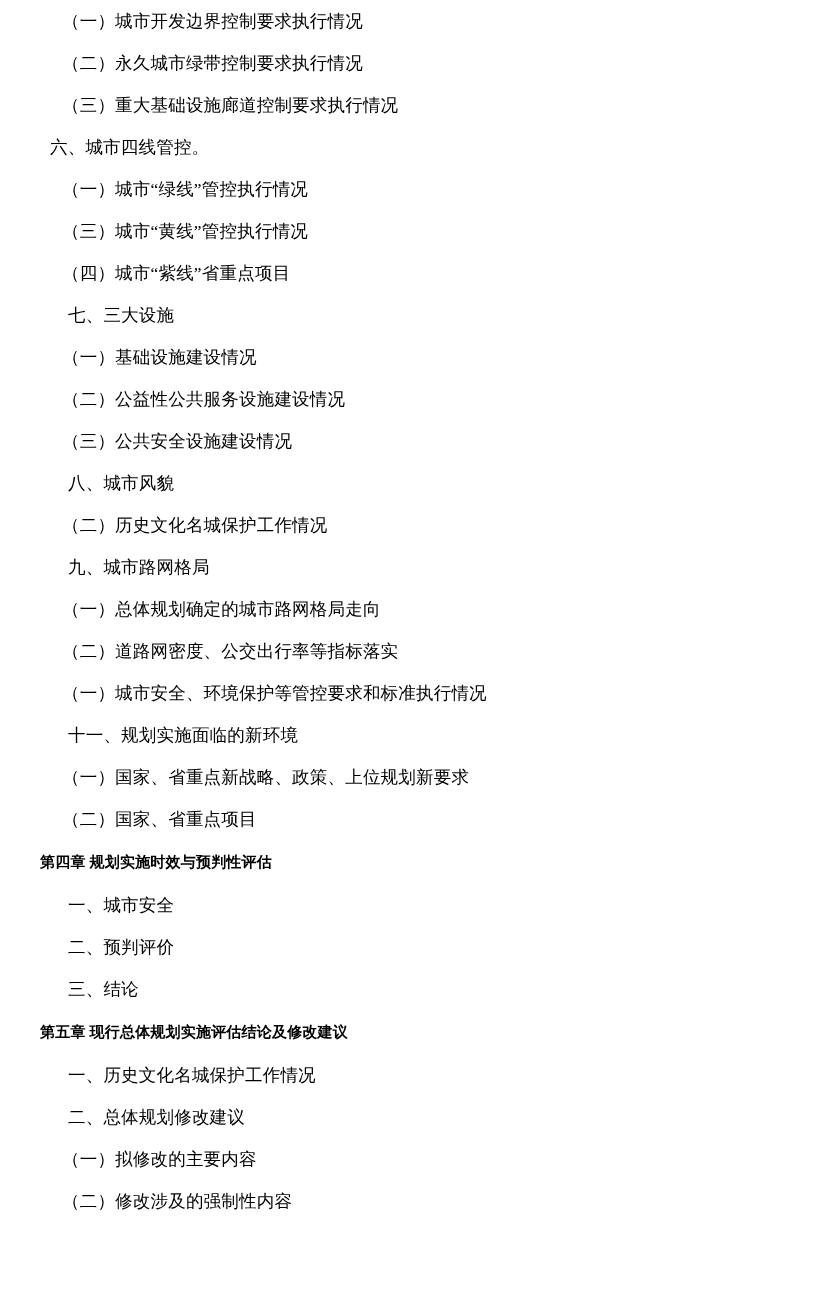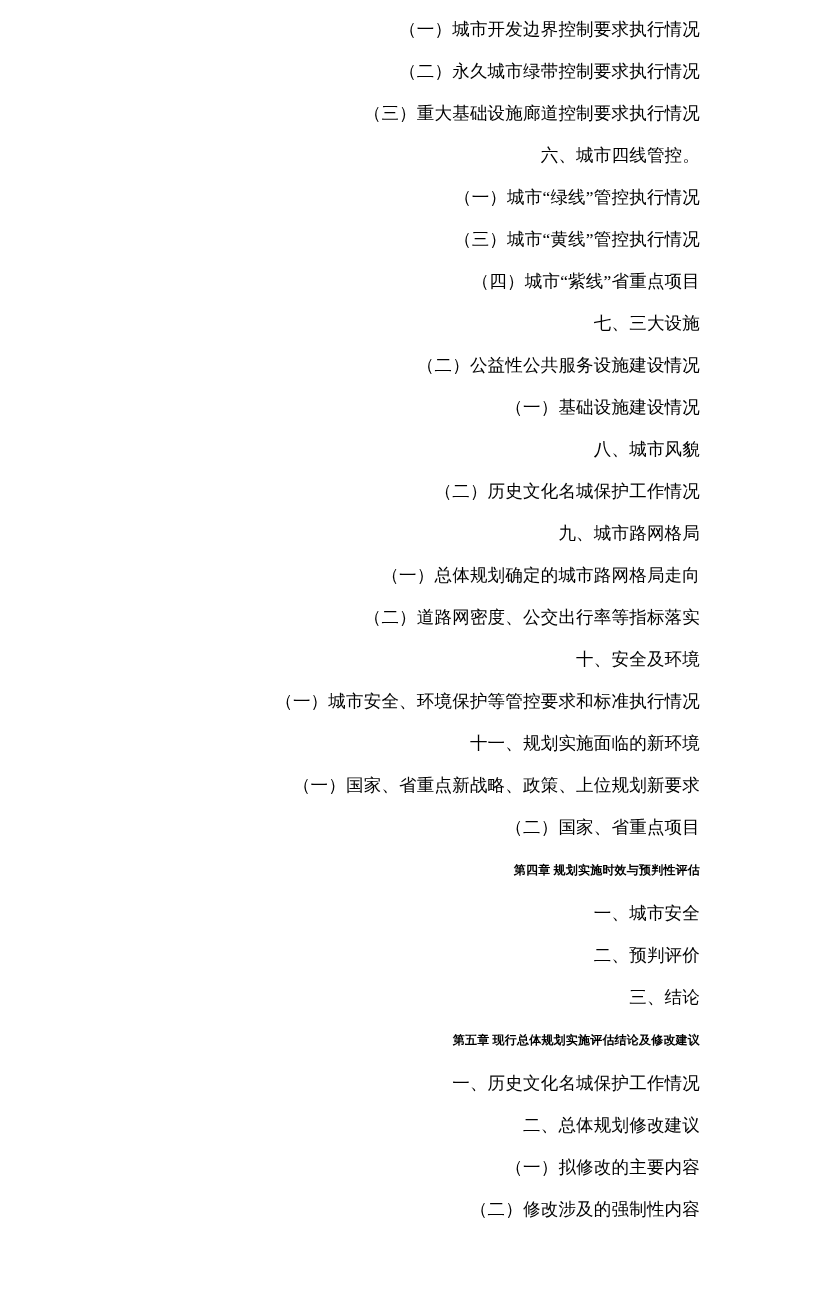--- a/index.html
+++ b/index.html
@@ -12,22 +12,21 @@
     height: 1312px;
     font-family: "Liberation Serif", "DejaVu Serif", serif;
     color: #000000;
     overflow: hidden;
   }
   .page {
     position: relative;
     width: 726px;
     height: 1312px;
     box-sizing: border-box;
-    padding: 8px 26px 0 40px;
-    text-align: right;
+    padding: 0 26px 0 40px;
   }
   .toc {
     display: block;
     padding-top: 0;
   }
   .line {
     font-size: 17.5px;
     line-height: 42px;
     white-space: nowrap;
     letter-spacing: 0.2px;
@@ -35,21 +34,21 @@
   
   .lvl-sub {      
     padding-left: 22px;
   }
   .lvl-main {     
     padding-left: 10px;
   }
   .lvl-chapter {  
     padding-left: 0px;
     font-weight: bold;
-    font-size: 12px;
+    font-size: 15px;
   }
   .lvl-main-nopad {
     padding-left: 4px;
     margin-left: 24px;
   }
   .chapter-gap {
     line-height: 44px;
   }
 </style>
 </head>
@@ -58,28 +57,28 @@
 <div class="page">
   <div class="toc" id="toc-root">
       <div class="line lvl-sub">（一）城市开发边界控制要求执行情况</div>
       <div class="line lvl-sub">（二）永久城市绿带控制要求执行情况</div>
       <div class="line lvl-sub">（三）重大基础设施廊道控制要求执行情况</div>
       <div class="line lvl-main">六、城市四线管控。</div>
       <div class="line lvl-sub">（一）城市“绿线”管控执行情况</div>
       <div class="line lvl-sub">（三）城市“黄线”管控执行情况</div>
       <div class="line lvl-sub">（四）城市“紫线”省重点项目</div>
       <div class="line lvl-main-nopad">七、三大设施</div>
+      <div class="line lvl-sub">（一）基础设施建设情况</div>
       <div class="line lvl-sub">（二）公益性公共服务设施建设情况</div>
-      <div class="line lvl-sub">（一）基础设施建设情况</div>
+      <div class="line lvl-sub">（三）公共安全设施建设情况</div>
       <div class="line lvl-main-nopad">八、城市风貌</div>
       <div class="line lvl-sub">（二）历史文化名城保护工作情况</div>
       <div class="line lvl-main-nopad">九、城市路网格局</div>
       <div class="line lvl-sub">（一）总体规划确定的城市路网格局走向</div>
       <div class="line lvl-sub">（二）道路网密度、公交出行率等指标落实</div>
-      <div class="line lvl-main-nopad">十、安全及环境</div>
       <div class="line lvl-sub">（一）城市安全、环境保护等管控要求和标准执行情况</div>
       <div class="line lvl-main-nopad">十一、规划实施面临的新环境</div>
       <div class="line lvl-sub">（一）国家、省重点新战略、政策、上位规划新要求</div>
       <div class="line lvl-sub">（二）国家、省重点项目</div>
       <div class="line lvl-chapter chapter-gap">第四章  规划实施时效与预判性评估</div>
       <div class="line lvl-main-nopad">一、城市安全</div>
       <div class="line lvl-main-nopad">二、预判评价</div>
       <div class="line lvl-main-nopad">三、结论</div>
       <div class="line lvl-chapter chapter-gap">第五章 现行总体规划实施评估结论及修改建议</div>
       <div class="line lvl-main-nopad">一、历史文化名城保护工作情况</div>

